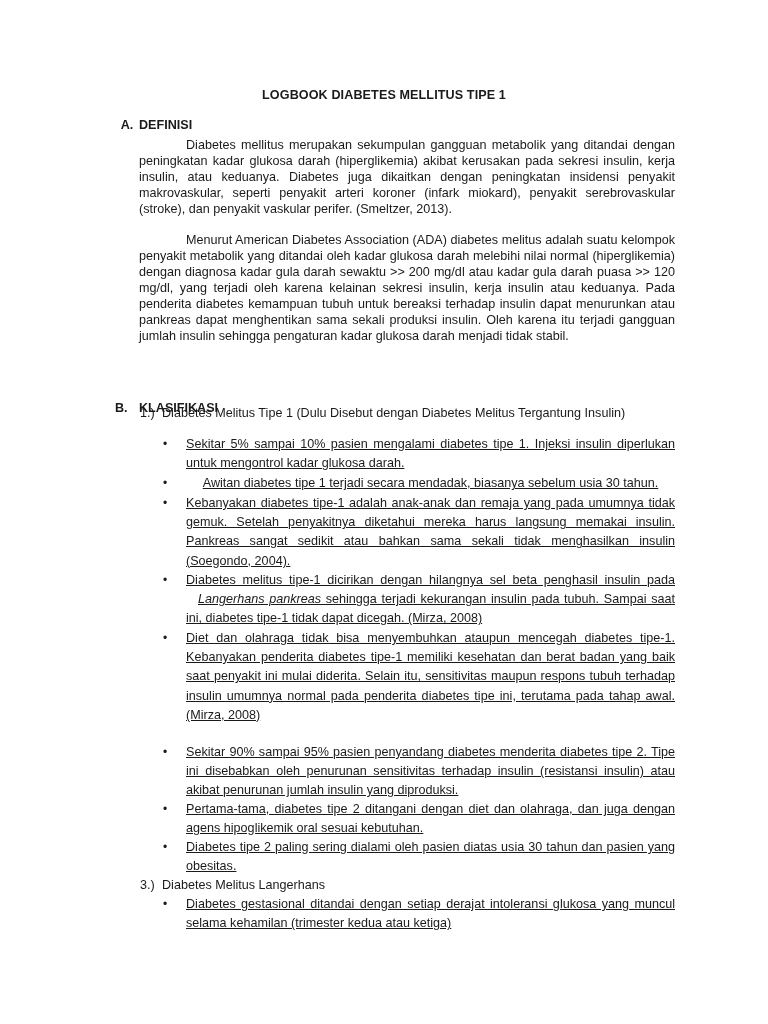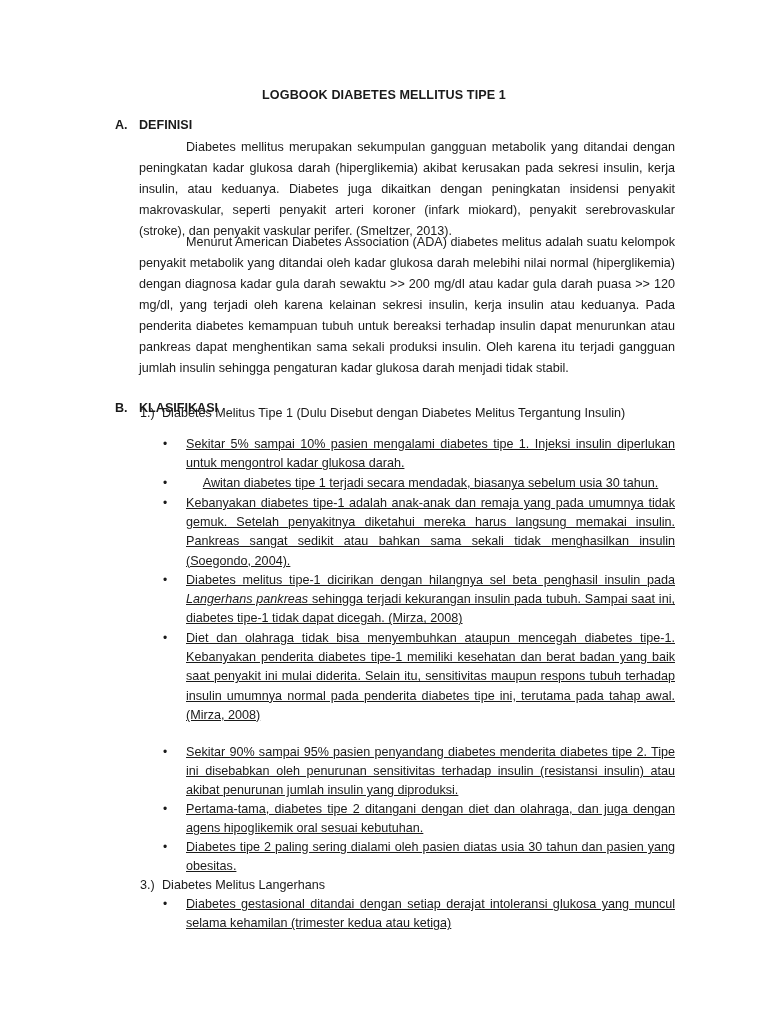--- a/index.html
+++ b/index.html
@@ -10,45 +10,45 @@
   }
   .page { position: relative; width: 768px; height: 860px; }
   .title {
     position: absolute; top: 88px; left: 0; width: 768px; text-align: center;
     font-weight: bold; font-size: 12.6px; letter-spacing: 0.1px;
   }
   .section-head { position: absolute; left: 115px; font-weight: bold; }
   .section-head .letter { display: inline-block; width: 24px; }
   .para {
     position: absolute; left: 139px; width: 536px;
-    text-align: justify; line-height: 21px; margin: 0;
+    text-align: justify; line-height: 16px; margin: 0;
   }
   .para .indent { display: inline-block; width: 47px; }
   .num-item { position: absolute; left: 140px; width: 540px; line-height: 19.2px; }
   .num-item .num { display: inline-block; width: 22px; }
   .bullet {
     position: absolute; left: 163px; width: 512px; line-height: 19.2px;
   }
   .bullet .dot {
     position: absolute; left: 0; top: 0; width: 23px; font-size: 12px;
   }
   .bullet .btext {
     margin-left: 23px; text-align: justify; display: block; text-decoration: underline;
   }
   .bullet .btext.nojust { text-align: center; }
-  i { font-style: italic; }
+  i { font-style: italic; margin-left: 12px; }
 </style>
 </head>
 <body>
 
 <div class="page">
 
   <div class="title">LOGBOOK DIABETES MELLITUS TIPE 1</div>
 
-  <div class="section-head" style="top:118px;">
+  <div class="section-head" style="top:118px;text-align:center;">
     <span class="letter">A.</span><span>DEFINISI</span>
   </div>
 
   <p class="para" style="top:137px;"><span class="indent"></span><span>Diabetes mellitus merupakan sekumpulan gangguan metabolik yang ditandai dengan peningkatan kadar glukosa darah (hiperglikemia) akibat kerusakan pada sekresi insulin, kerja insulin, atau keduanya. Diabetes juga dikaitkan dengan peningkatan insidensi penyakit makrovaskular, seperti penyakit arteri koroner (infark miokard), penyakit serebrovaskular (stroke), dan penyakit vaskular perifer. (Smeltzer, 2013).</span></p>
 
   <p class="para" style="top:232px;"><span class="indent"></span><span>Menurut American Diabetes Association (ADA) diabetes melitus adalah suatu kelompok penyakit metabolik yang ditandai oleh kadar glukosa darah melebihi nilai normal (hiperglikemia) dengan diagnosa kadar gula darah sewaktu &gt;&gt; 200 mg/dl atau kadar gula darah puasa &gt;&gt; 120 mg/dl, yang terjadi oleh karena kelainan sekresi insulin, kerja insulin atau keduanya. Pada penderita diabetes kemampuan tubuh untuk bereaksi terhadap insulin dapat menurunkan atau pankreas dapat menghentikan sama sekali produksi insulin. Oleh karena itu terjadi gangguan jumlah insulin sehingga pengaturan kadar glukosa darah menjadi tidak stabil.</span></p>
 
   <div class="section-head" style="top:401px;">
     <span class="letter">B.</span><span>KLASIFIKASI</span>
   </div>

